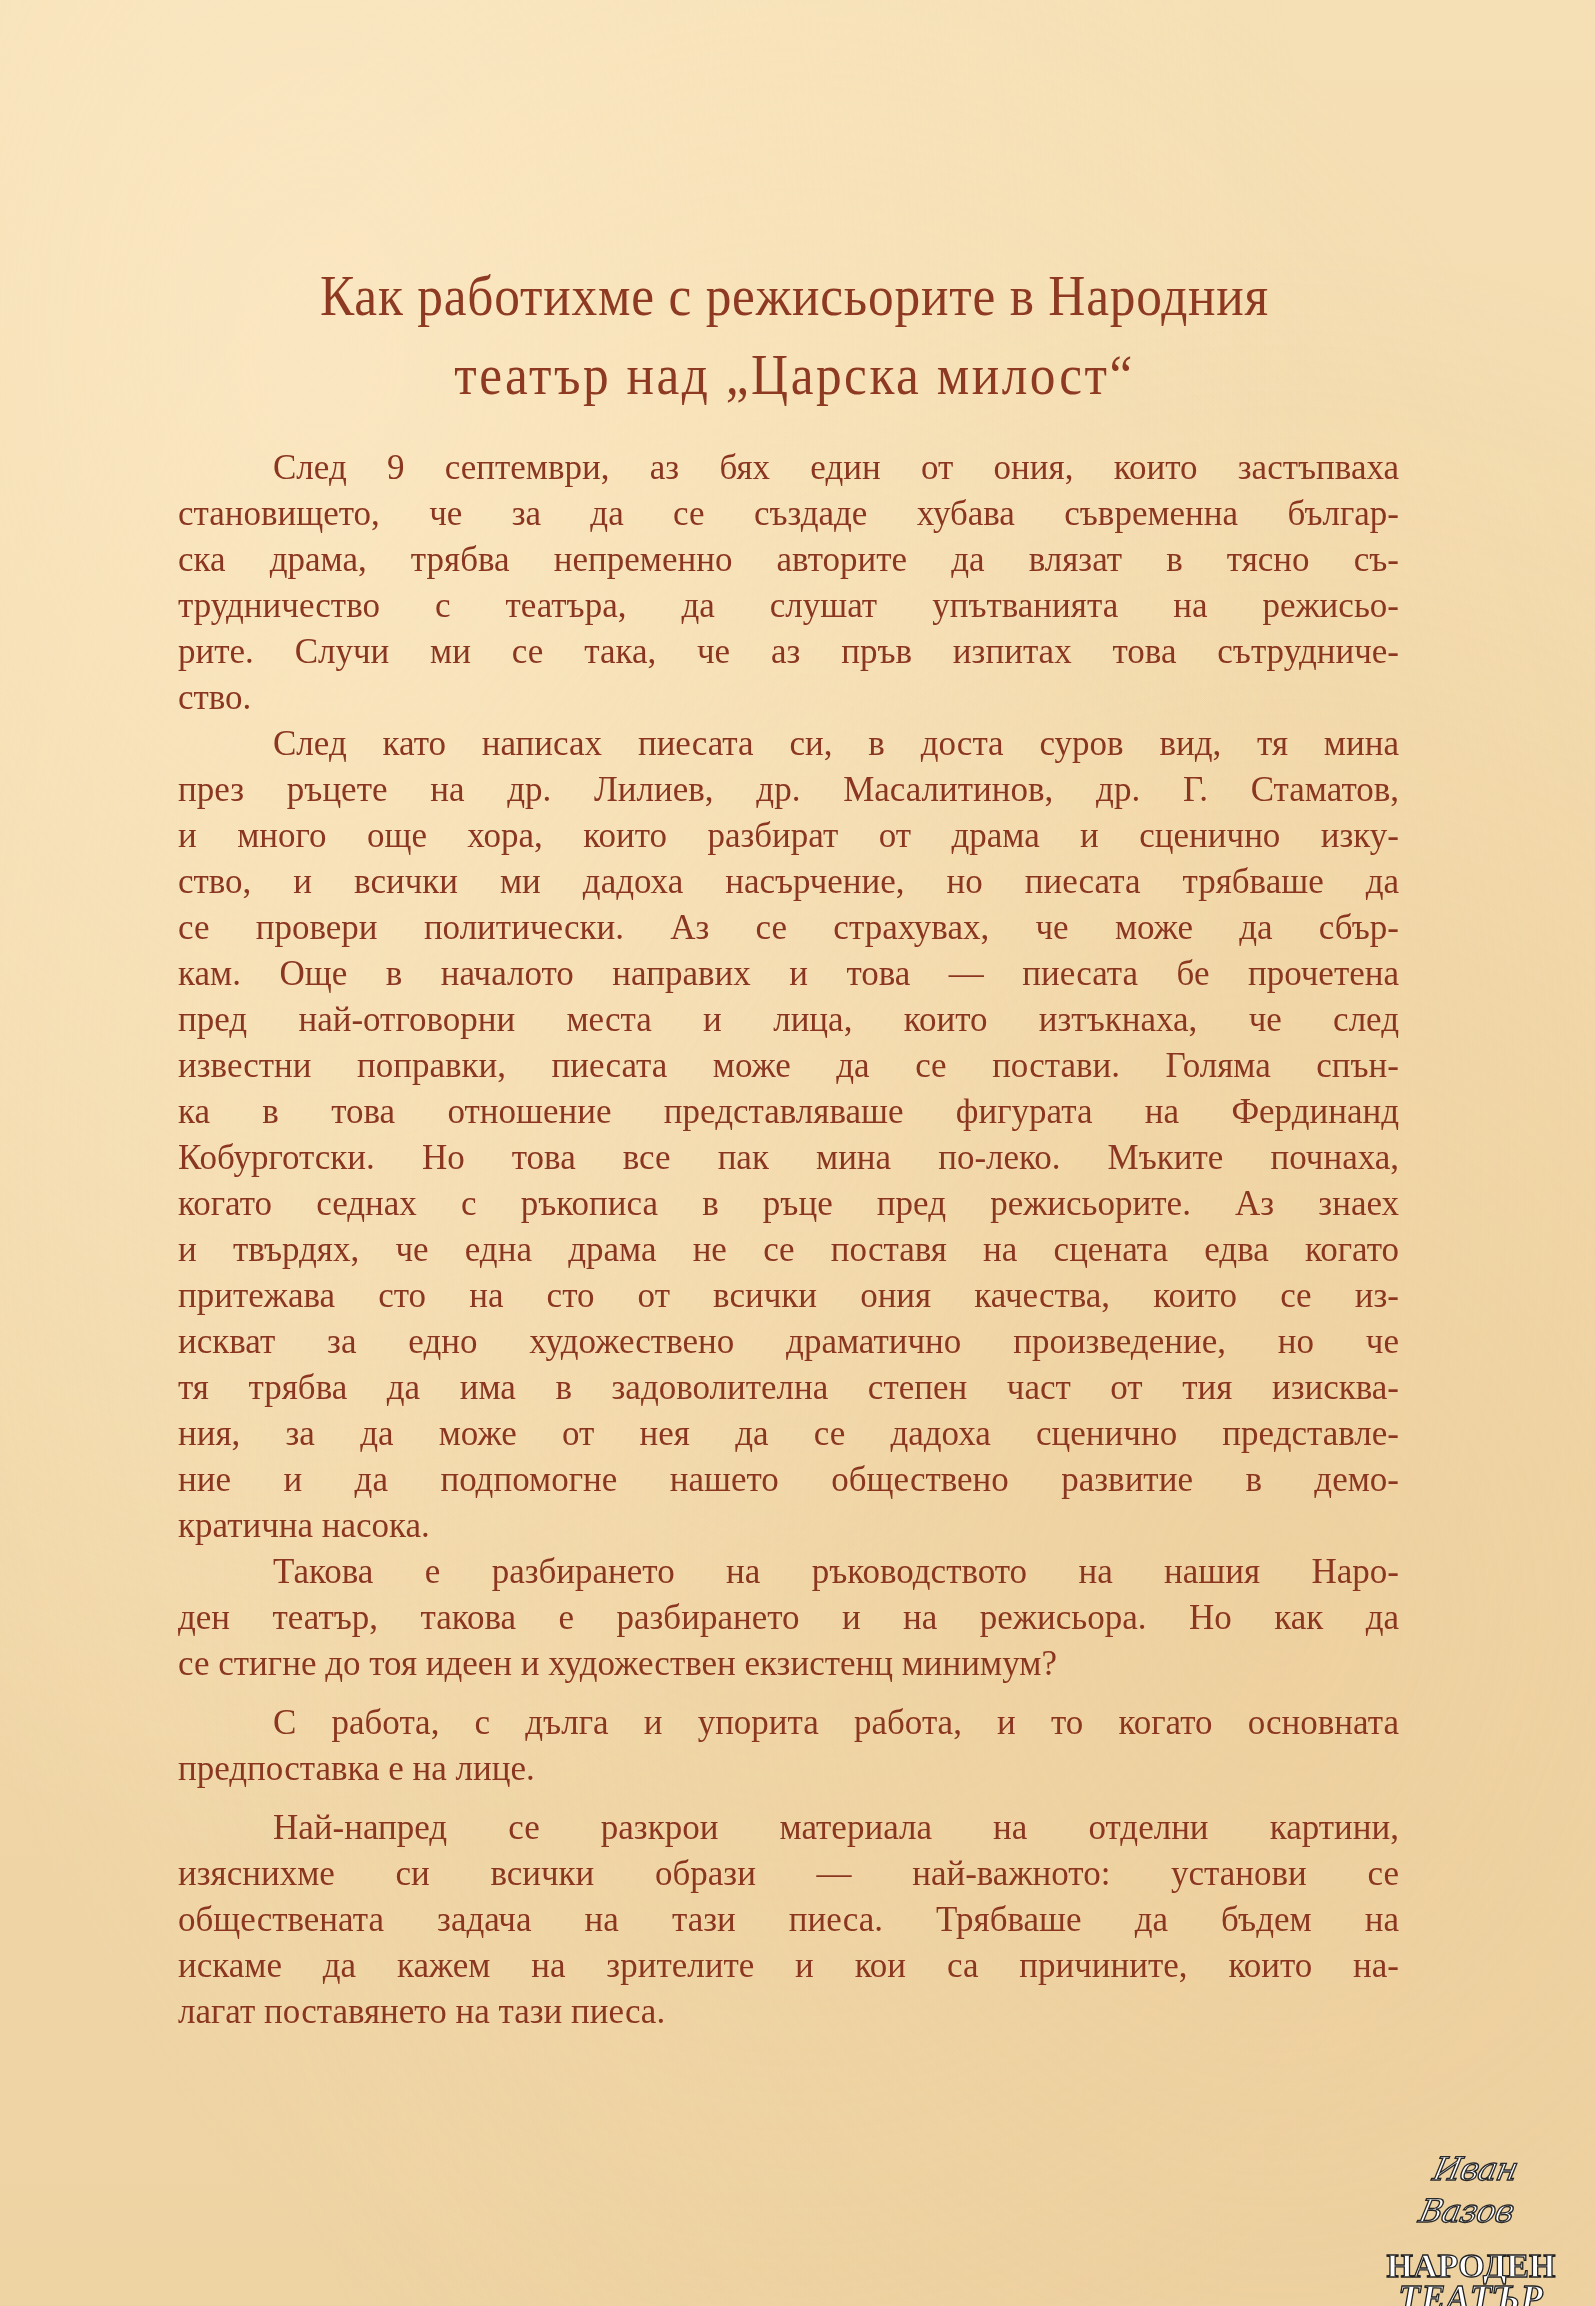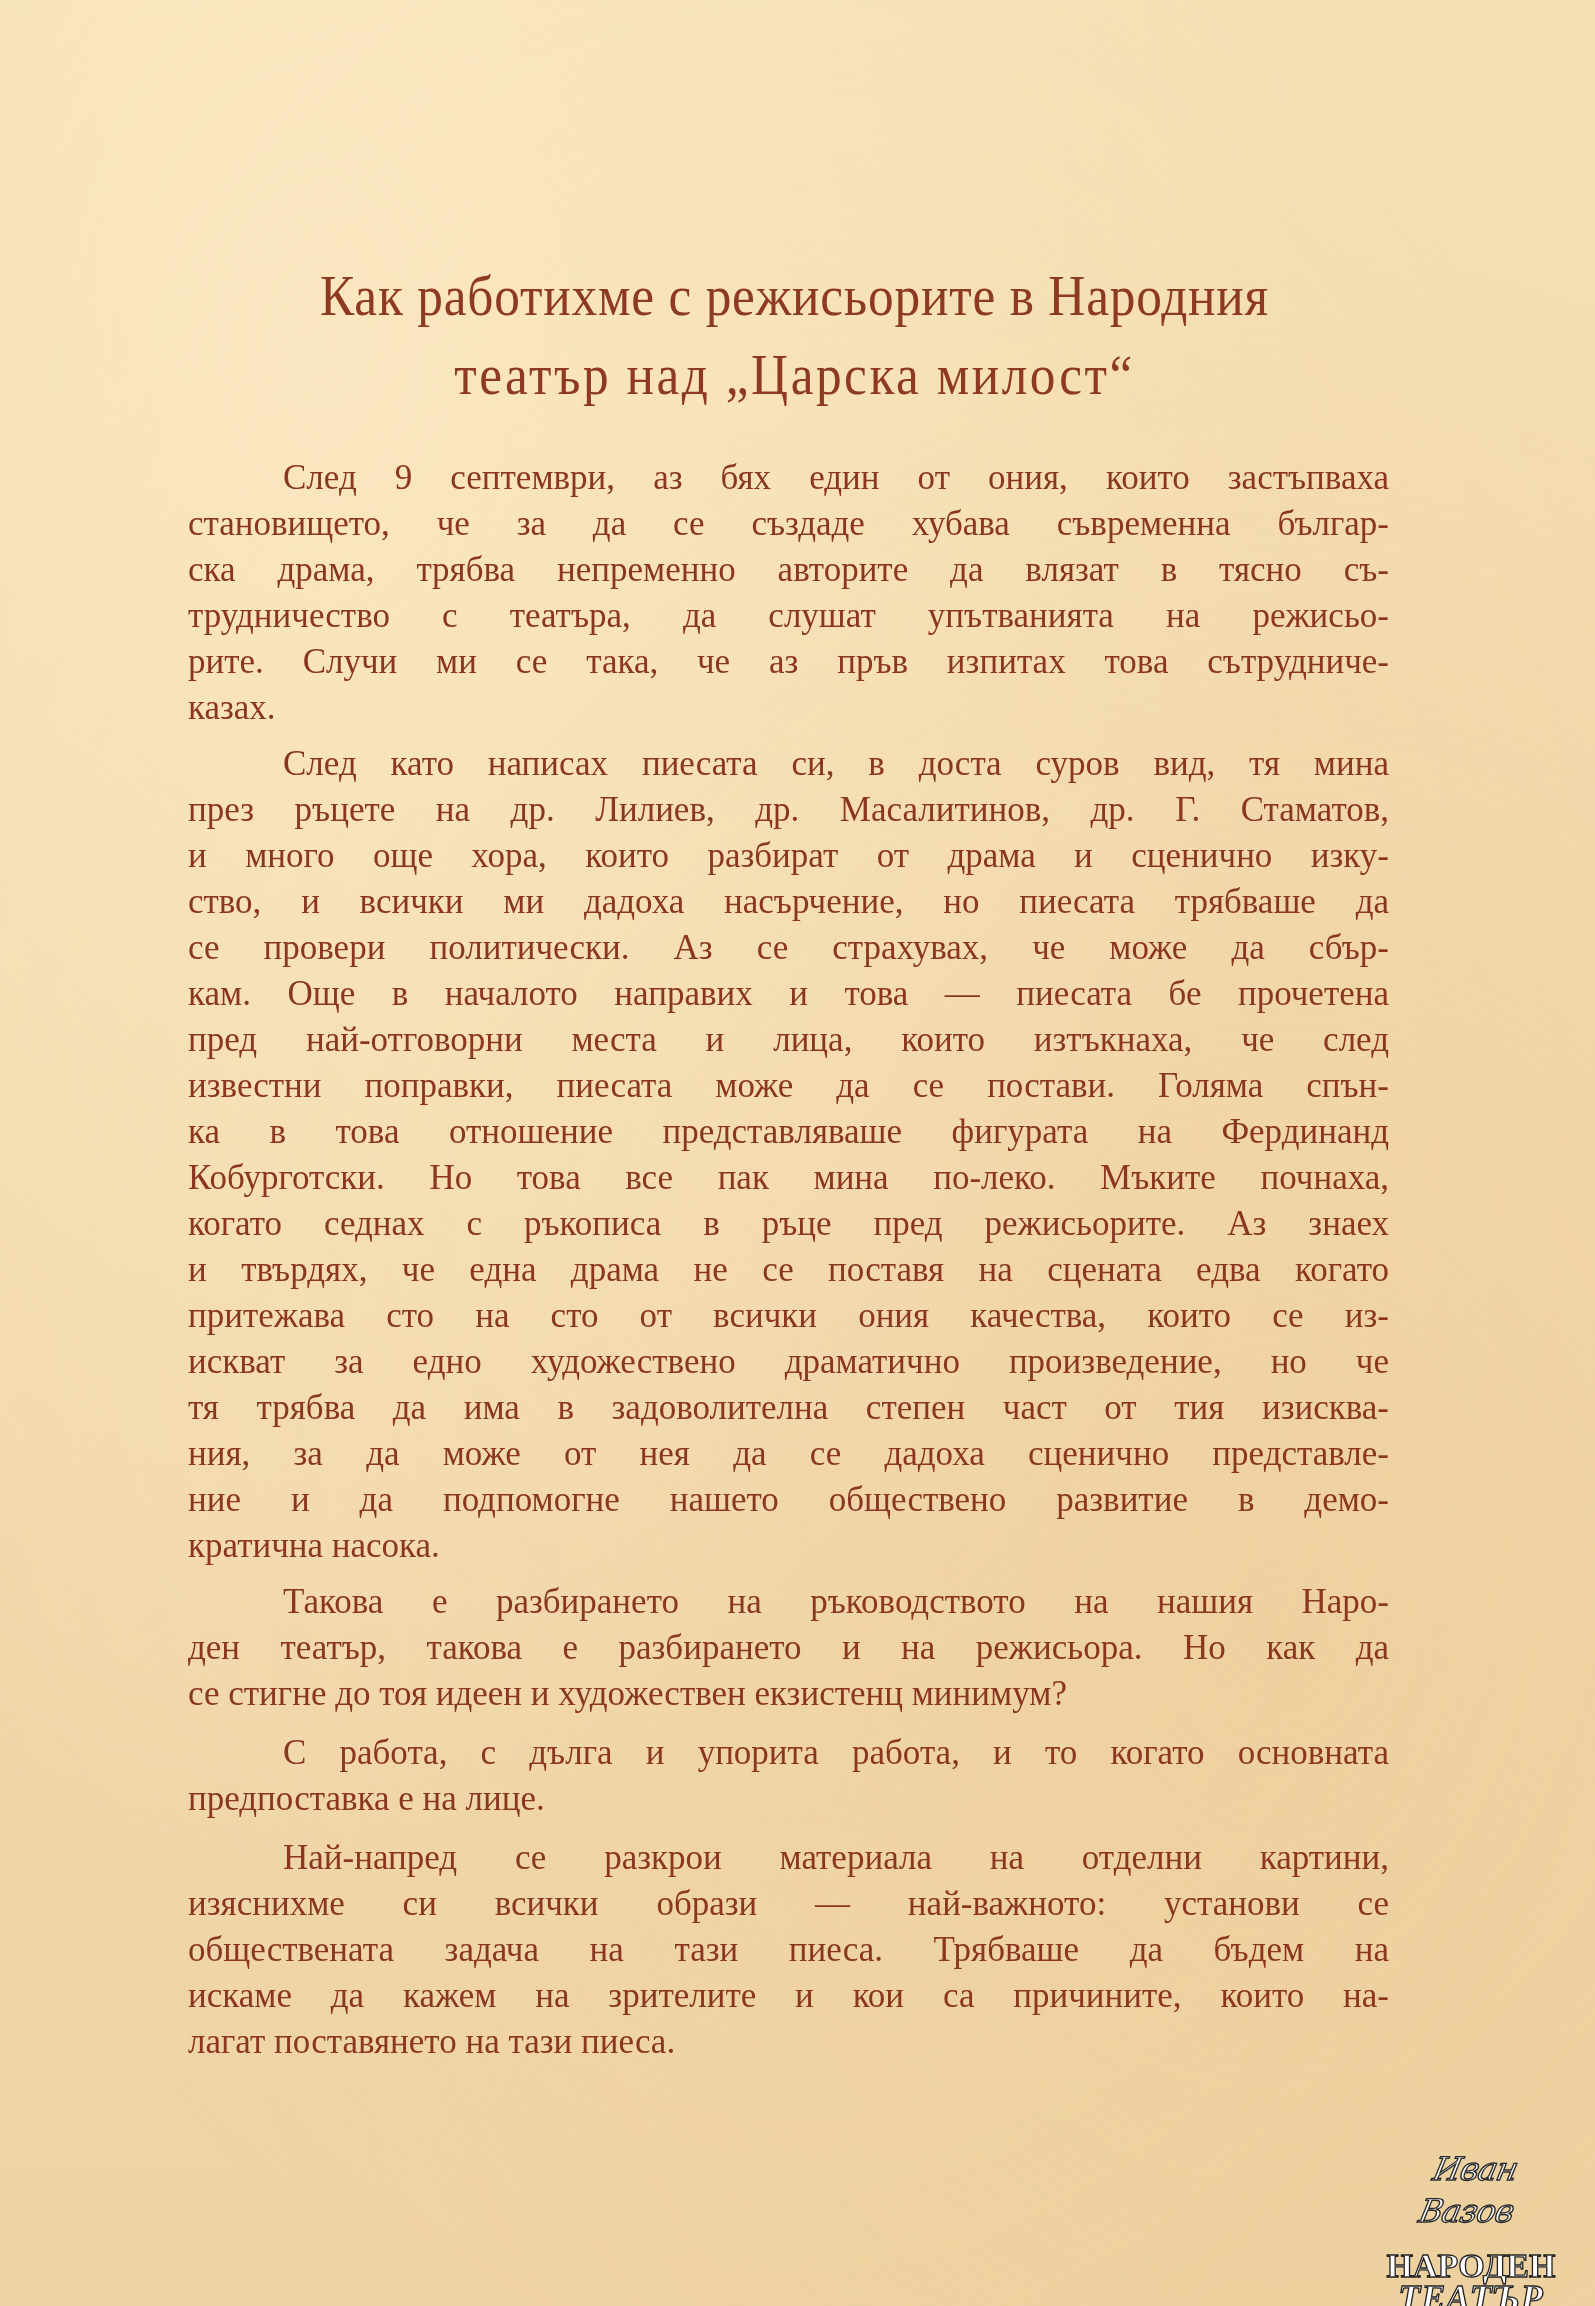--- a/index.html
+++ b/index.html
@@ -45,21 +45,21 @@
       top: 445px;
       width: 1221px;
       color: #8a3620;
       font-family: "Liberation Serif", "DejaVu Serif", serif;
       font-size: 35px;
       line-height: 46px;
       text-align: justify;
       hyphens: manual;
     }
     .para {
-      margin: 10px;
+      margin: 0;
       text-indent: 95px;
     }
     .para.gap { margin-top: 13.2px; }
     .para .ln { display: block; text-align-last: justify; text-indent: 0; }
     .para .ln.first { padding-left: 95px; }
     .para .ln.last { text-align-last: left; }
     .logo {
       position: absolute;
       left: 1386px;
       top: 2148px;
@@ -97,21 +97,21 @@
     <span class="line2" style="display:block;">театър над „Царска милост“</span>
   </h1>
 
   <div class="body-text" id="article-body">
       <p class="para" style="text-indent: 0px;">
         <span class="ln first">След 9 септември, аз бях един от ония, които застъпваха</span>
         <span class="ln">становището, че за да се създаде хубава съвременна българ-</span>
         <span class="ln">ска драма, трябва непременно авторите да влязат в тясно съ-</span>
         <span class="ln">трудничество с театъра, да слушат упътванията на режисьо-</span>
         <span class="ln">рите. Случи ми се така, че аз пръв изпитах това сътрудниче-</span>
-        <span class="ln last">казах.</span>
+        <span class="ln last">ство.</span>
       </p>
       <p class="para" style="text-indent: 0px;">
         <span class="ln first">След като написах пиесата си, в доста суров вид, тя мина</span>
         <span class="ln">през ръцете на др. Лилиев, др. Масалитинов, др. Г. Стаматов,</span>
         <span class="ln">и много още хора, които разбират от драма и сценично изку-</span>
         <span class="ln">ство, и всички ми дадоха насърчение, но пиесата трябваше да</span>
         <span class="ln">се провери политически. Аз се страхувах, че може да сбър-</span>
         <span class="ln">кам. Още в началото направих и това — пиесата бе прочетена</span>
         <span class="ln">пред най-отговорни места и лица, които изтъкнаха, че след</span>
         <span class="ln">известни поправки, пиесата може да се постави. Голяма спън-</span>

